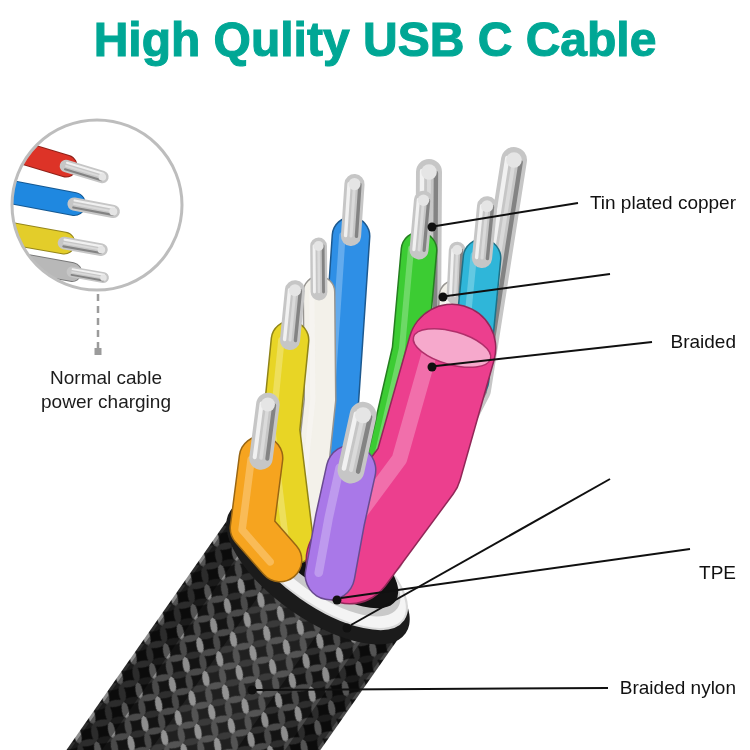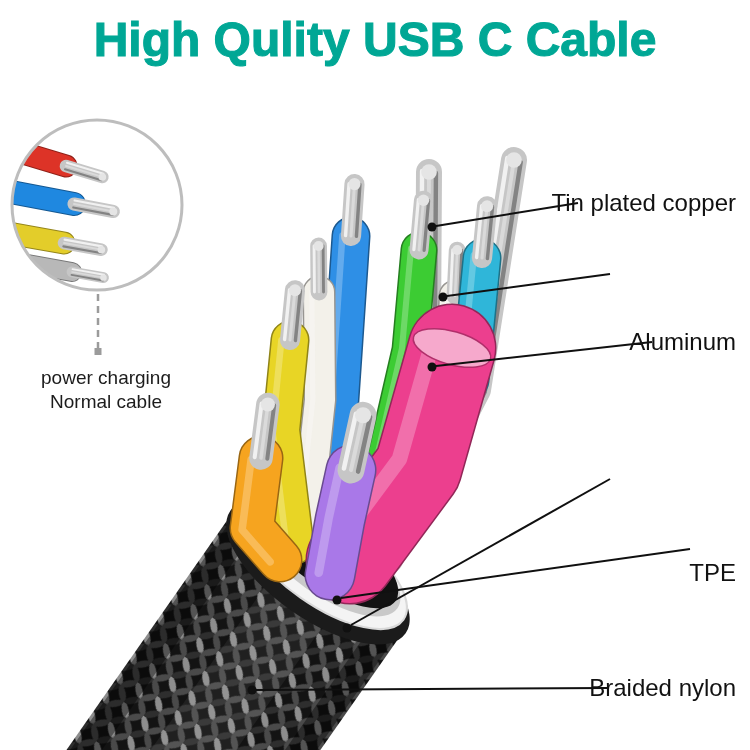--- a/index.html
+++ b/index.html
@@ -2,21 +2,21 @@
 <html><head>
 <meta charset="utf-8">
 <style>
   html,body{margin:0;padding:0;background:#ffffff;}
   body{width:750px;height:750px;overflow:hidden;font-family:"Liberation Sans",sans-serif;}
   .stage{position:relative;width:750px;height:750px;background:#ffffff;}
   .art{position:absolute;left:0;top:0;width:750px;height:750px;}
   .title{position:absolute;top:12px;left:0;width:100%;margin:0;text-align:center;
          font-size:48px;font-weight:bold;letter-spacing:0;
          -webkit-text-stroke:1.1px currentColor;}
-  .callout{position:absolute;right:14px;font-size:24px;color:#111;white-space:nowrap;line-height:26px;}
+  .callout{position:absolute;right:14px;font-size:19px;color:#111;white-space:nowrap;line-height:26px;}
   .caption{position:absolute;left:20px;top:366px;width:172px;text-align:center;
            font-size:19px;color:#1c1c1c;line-height:1.25;}
 </style>
 </head>
 <body>
 
 <div class="stage">
 
   <svg class="art" viewBox="0 0 750 750">
     <defs>
@@ -218,21 +218,21 @@
         <g>
           <polyline points="608,688 256,690" fill="none" stroke="#101010" stroke-width="2" stroke-linecap="butt" stroke-linejoin="round"></polyline>
           <circle cx="252" cy="690" r="4.5" fill="#101010"></circle>
         </g>
       </g>
   </svg>
 
   <h1 class="title" style="color: rgb(0, 167, 149);">High Qulity USB C Cable</h1>
 
   <div class="caption">
+    <div>Normal cable</div>
     <div>power charging</div>
-    <div>Normal cable</div>
   </div>
 
   <div class="callout" style="top:190px">Tin plated copper</div>
-  <div class="callout" style="top:329px">Aluminum</div>
+  <div class="callout" style="top:329px">Braided</div>
   <div class="callout" style="top:560px">TPE</div>
   <div class="callout" style="top:675px">Braided nylon</div>
 </div>
 
 </body></html>

